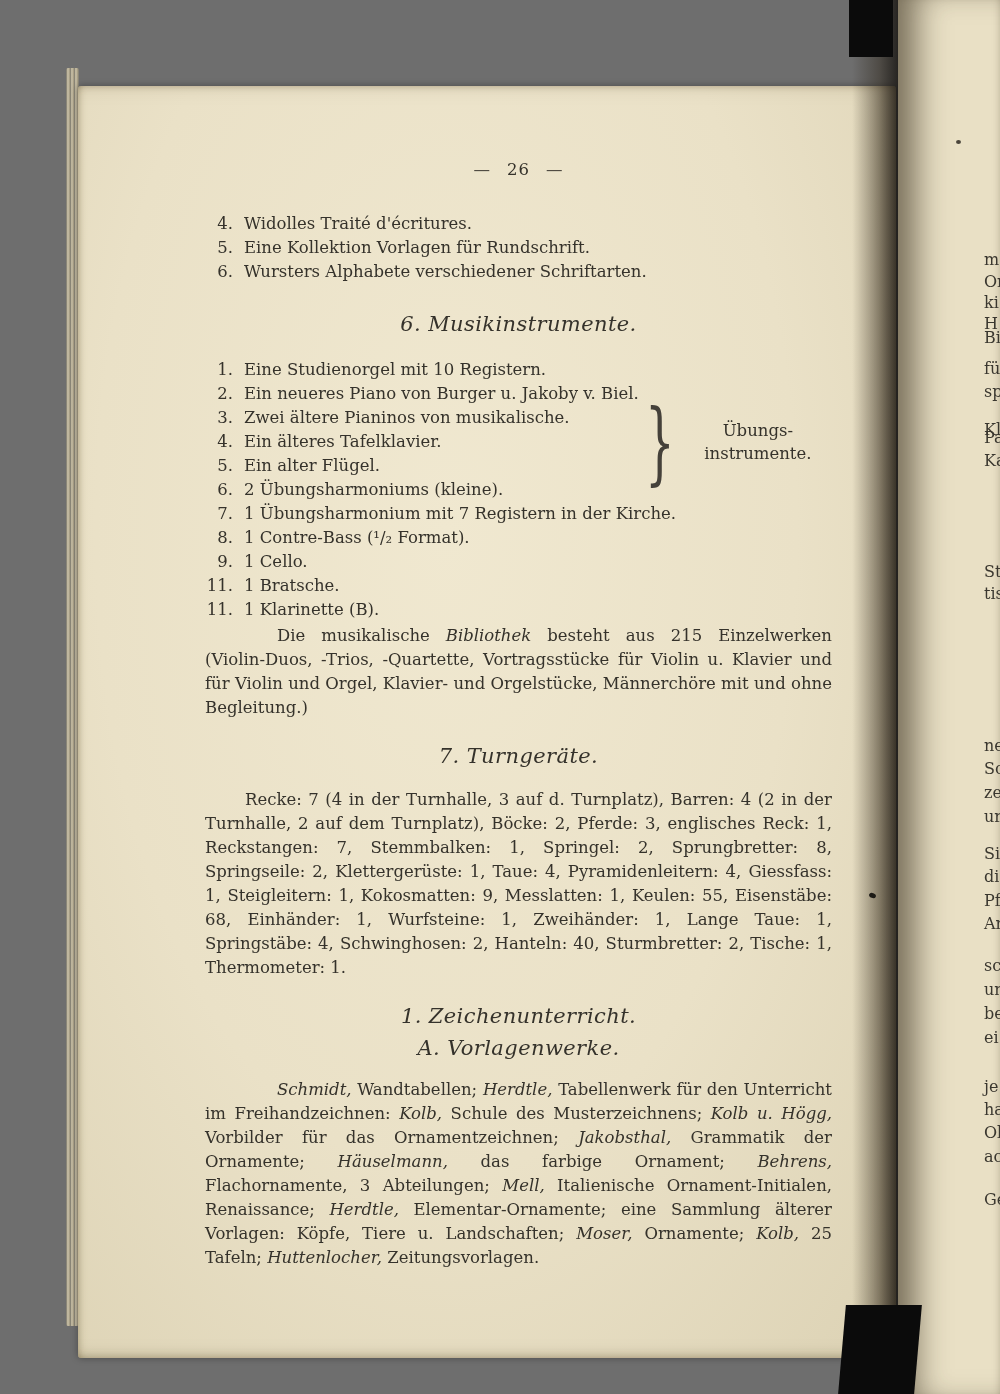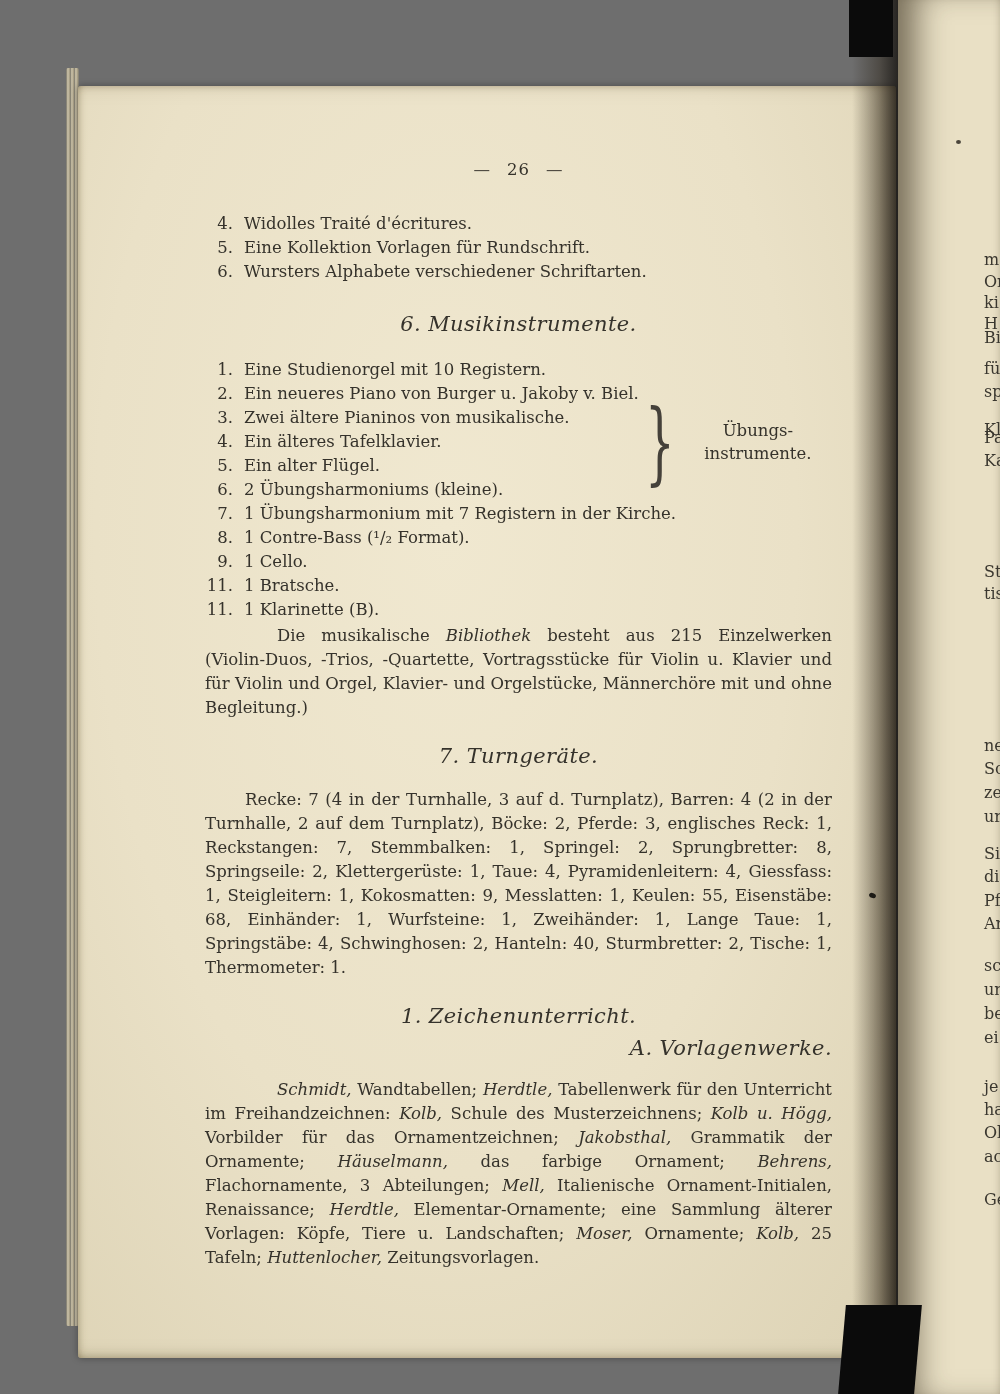--- a/index.html
+++ b/index.html
@@ -34,21 +34,21 @@
   .content {
     position:absolute; left:127px; top:72px; width:627px;
     color:#35322b; font-size:16.5px; line-height:24px;
   }
   .page-header { text-align:center; margin-bottom:30px; letter-spacing:1px; }
   .page-header .dash { margin:0 16px; color:#4a463d; }
   .heading { font-style:italic; text-align:center; font-size:21px; letter-spacing:.4px; }
   .h-music { margin:28px 0 22px; }
   .h-gym   { margin:24px 0 20px; }
   .h-draw  { margin:24px 0 8px; }
-  .heading.sub { margin:4px 0 18px;text-align:right; }
+  .heading.sub { margin:4px 0 18px; }
   .list-line { display:flex; }
   .num { flex:none; width:28px; text-align:right; }
   .txt { margin-left:11px; }
   .brace-group { display:flex; align-items:center; }
   .brace-group .group-list { width:440px; flex:none; }
   .brace {
     flex:none; height:72px; display:flex; align-items:center;
     font-size:90px; color:#45413a;
     transform:scaleX(.52); transform-origin:left center;
   }

